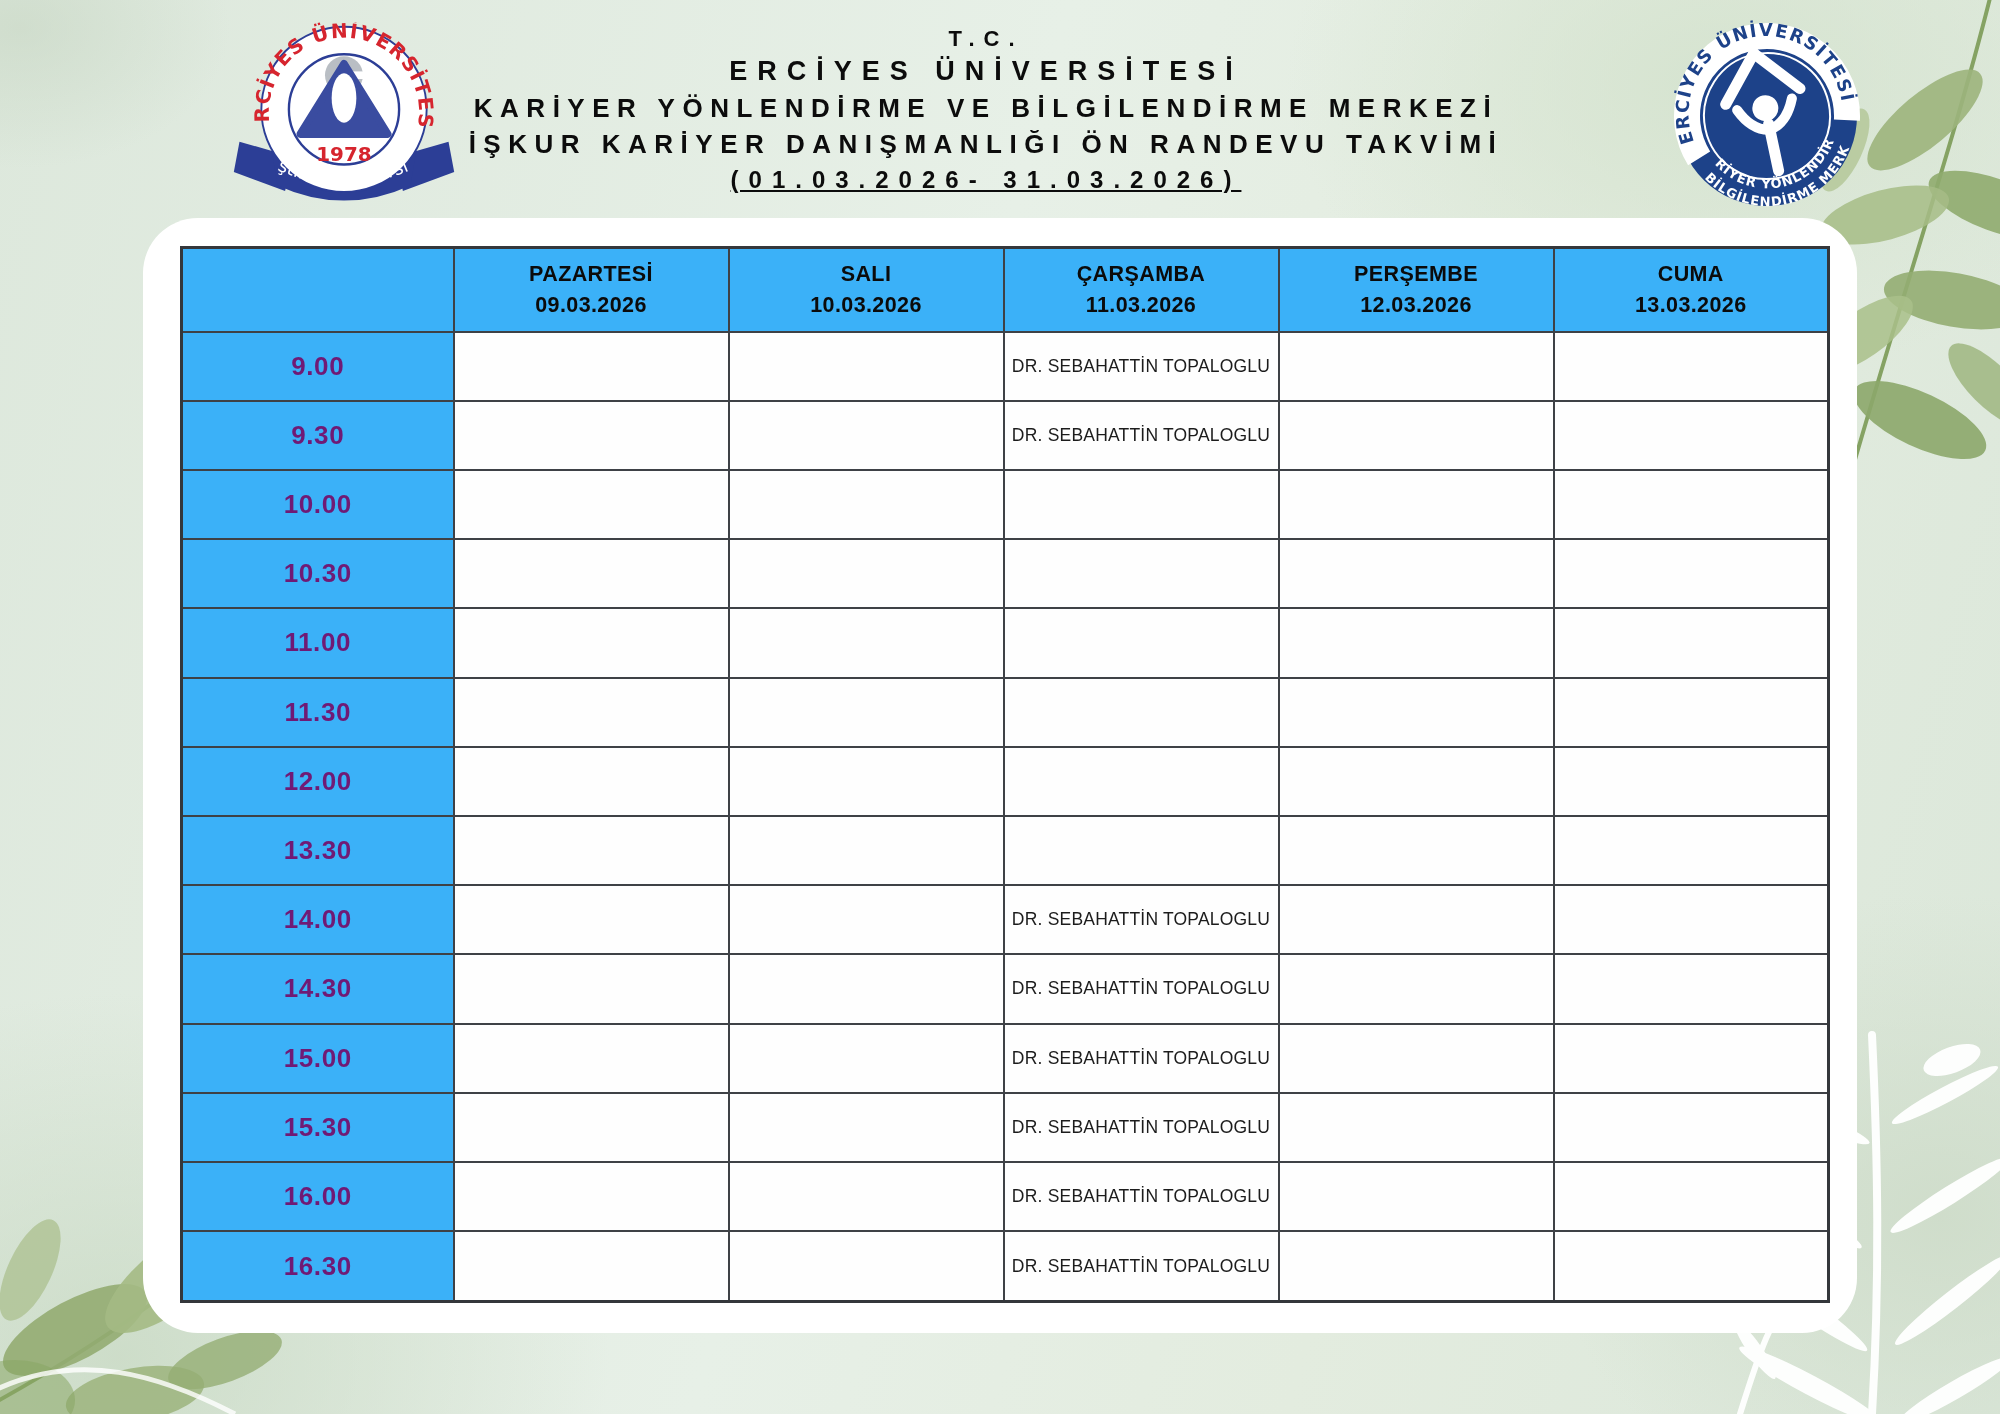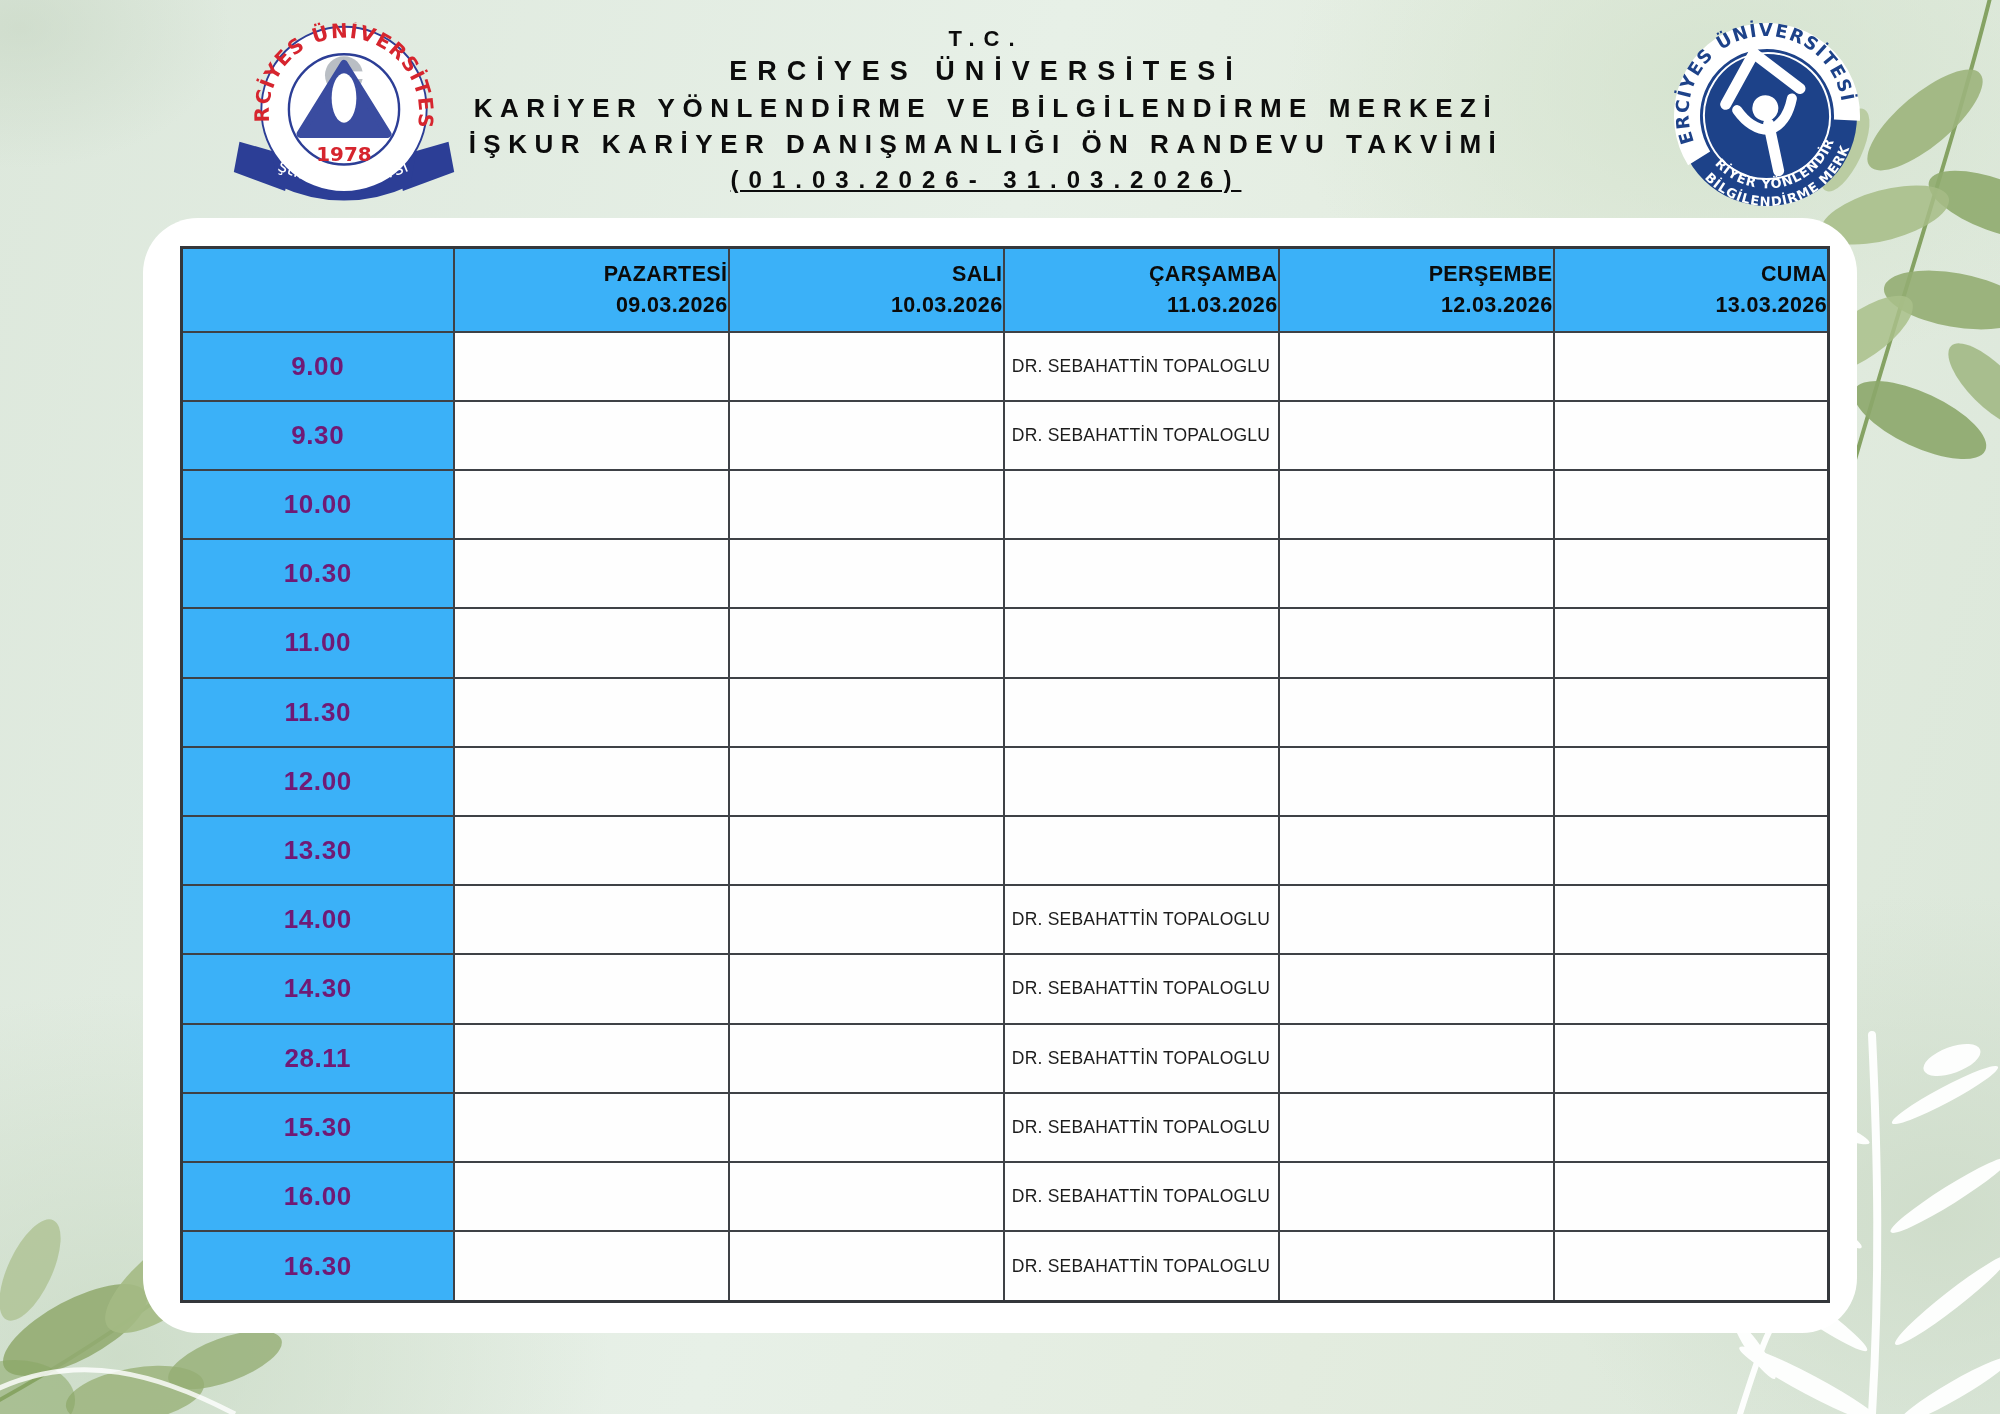--- a/index.html
+++ b/index.html
@@ -42,21 +42,21 @@
   table.schedule {
     position:absolute; left:180px; top:246px;
     width:1650px; height:1057px;
     border-collapse:collapse; table-layout:fixed;
     background:#ffffff;
   }
   table.schedule th, table.schedule td {
     border:2px solid #3e4146; padding:0;
   }
   table.schedule { border:3px solid #34373b; }
-  .blue { background:var(--accent,#3BB1F8);text-align:right; }
+  .blue { background:var(--accent,#3BB1F8); }
   thead tr { height:84px; }
   .day-head { font-size:21.5px; font-weight:bold; color:#0b0b0b; letter-spacing:.4px; }
   .day-head div { line-height:31px; }
   th.time {
     font-size:26px; font-weight:bold; color:#701a75; letter-spacing:.6px;
     text-align:center;
   }
   td.cell {
     font-size:17.5px; color:#1c1c1c; text-align:center; letter-spacing:.2px;
     background:#fefefe;
@@ -284,21 +284,21 @@
         </tr>
         <tr>
           <th class="blue time">14.30</th>
           <td class="cell"></td>
           <td class="cell"></td>
           <td class="cell">DR. SEBAHATTİN TOPALOGLU</td>
           <td class="cell"></td>
           <td class="cell"></td>
         </tr>
         <tr>
-          <th class="blue time">28.11</th>
+          <th class="blue time">15.00</th>
           <td class="cell"></td>
           <td class="cell"></td>
           <td class="cell">DR. SEBAHATTİN TOPALOGLU</td>
           <td class="cell"></td>
           <td class="cell"></td>
         </tr>
         <tr>
           <th class="blue time">15.30</th>
           <td class="cell"></td>
           <td class="cell"></td>

